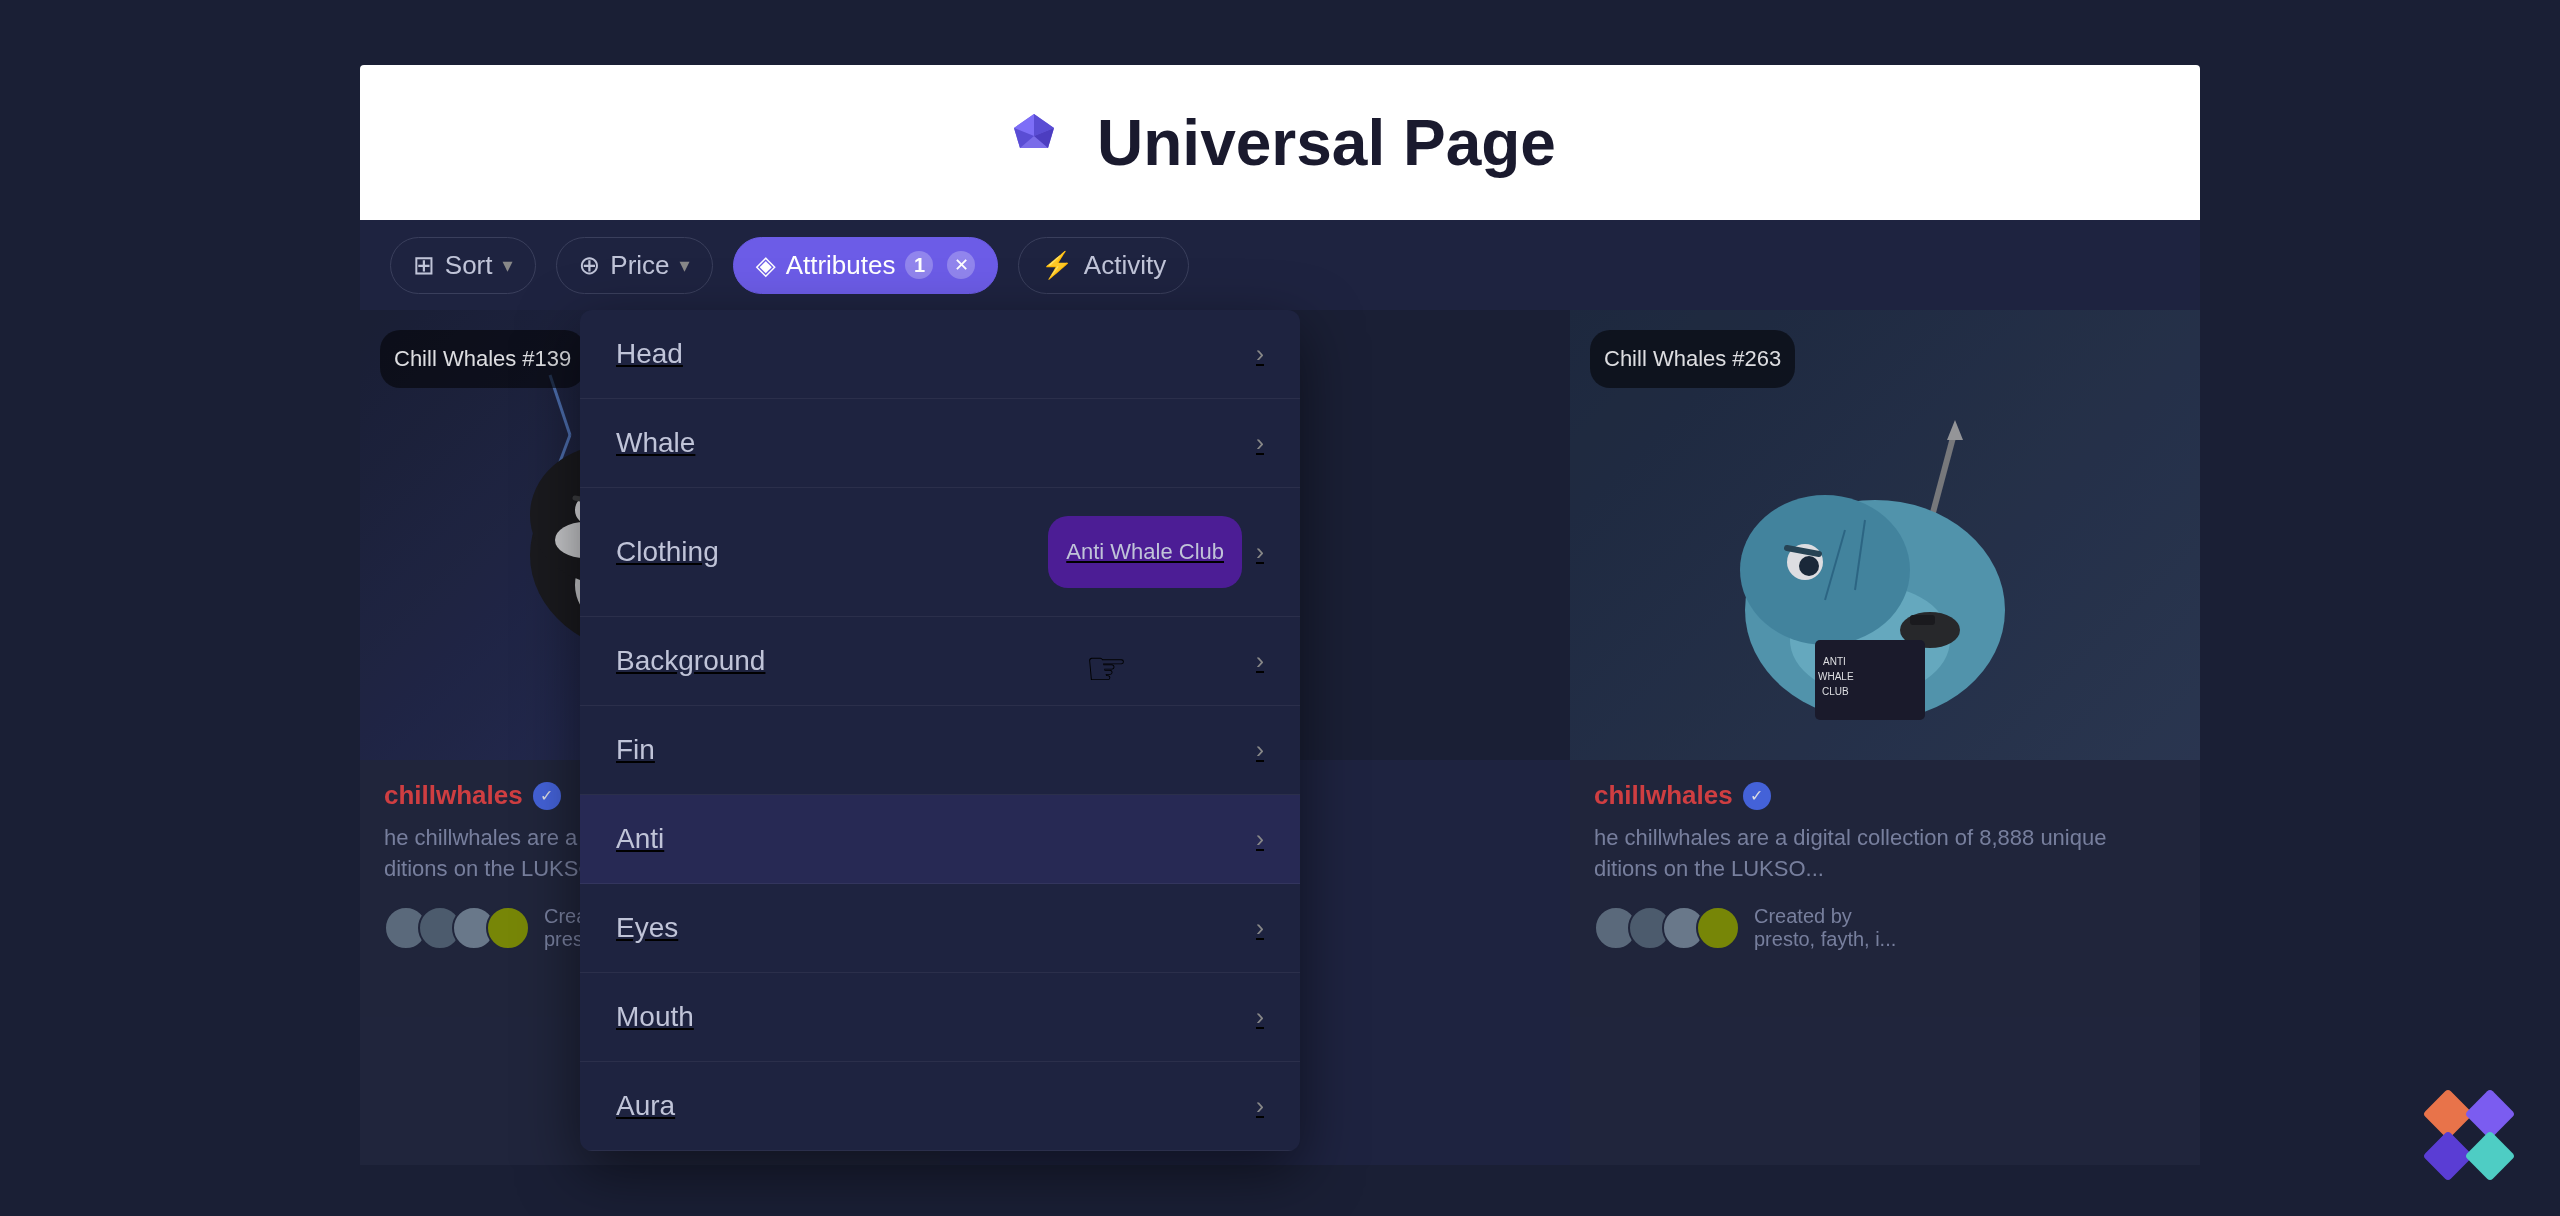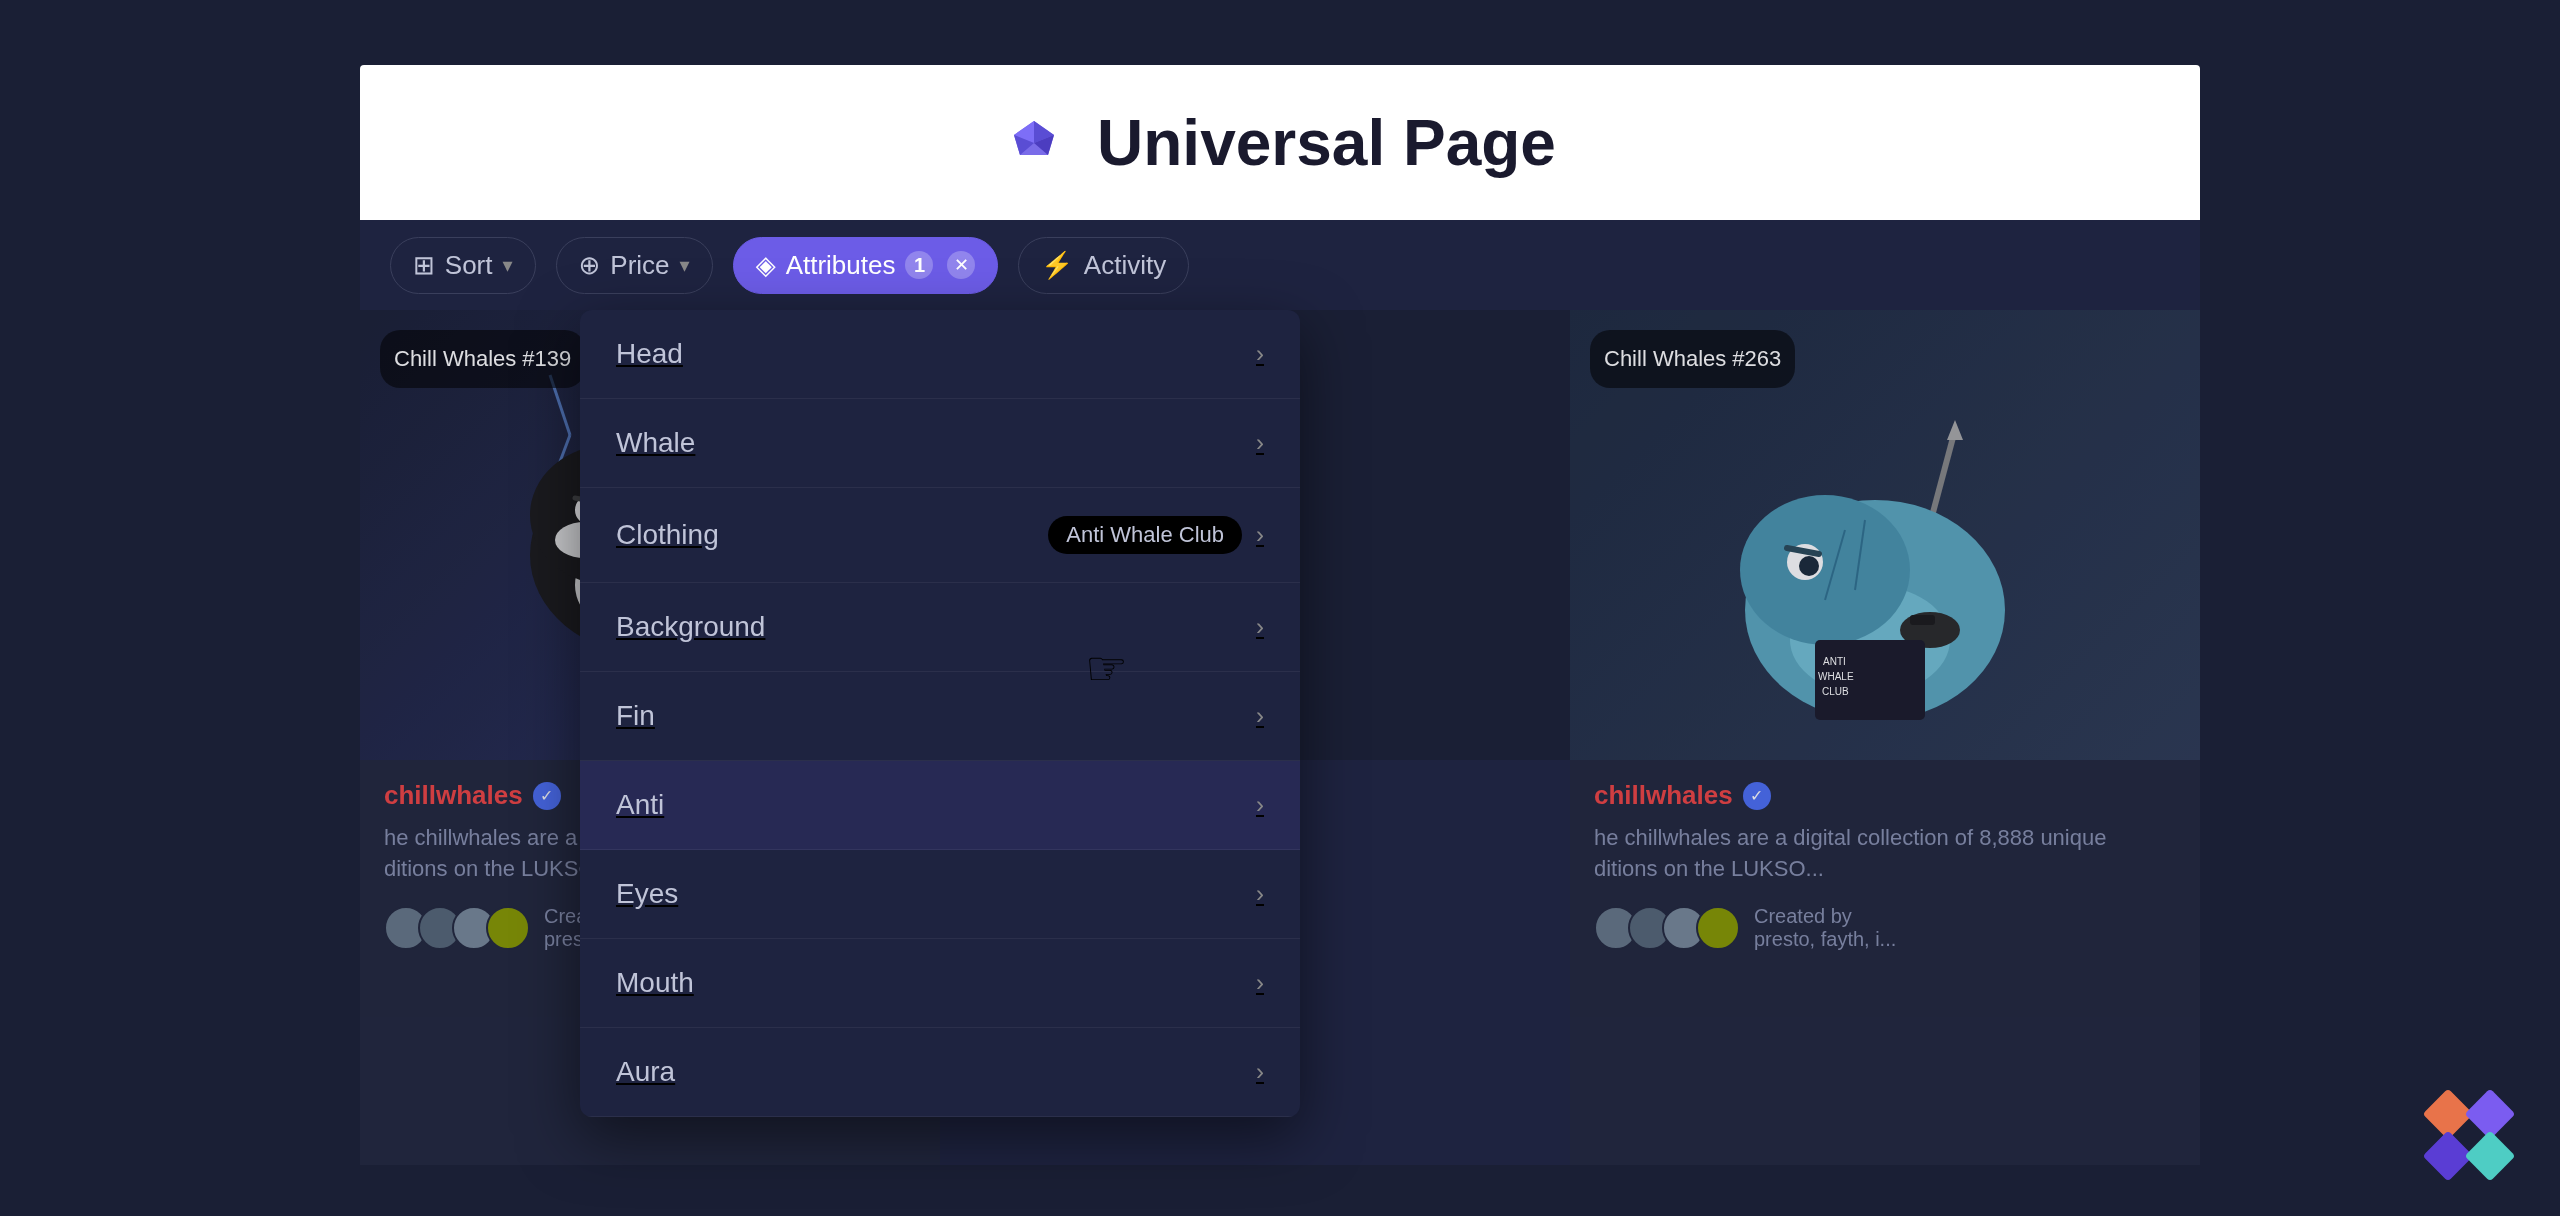--- a/index.html
+++ b/index.html
@@ -27,21 +27,20 @@
       width: 100%;
       height: 155px;
       display: flex;
       align-items: center;
       justify-content: center;
       border-radius: 4px 4px 0 0;
     }
 
     .logo-container {
       display: flex;
-      align-items: center;
       gap: 33px;
     }
 
     .logo-icon {
       width: 60px;
       height: 60px;
     }
 
     .logo-text {
       font-size: 64px;
@@ -260,23 +259,23 @@
       border-bottom: none;
     }
 
     .dropdown-item .item-right {
       display: flex;
       align-items: center;
       gap: 14px;
     }
 
     .anti-whale-badge {
-      background: #000000;
+      background: #4c1d95;
       color: #c0c4d8;
-      padding: 6px 18px;
+      padding: 23px 18px;
       border-radius: 20px;
       font-size: 22px;
     }
 
     .chevron-icon {
       color: #888;
       font-size: 24px;
     }
 
     .skin-item {

